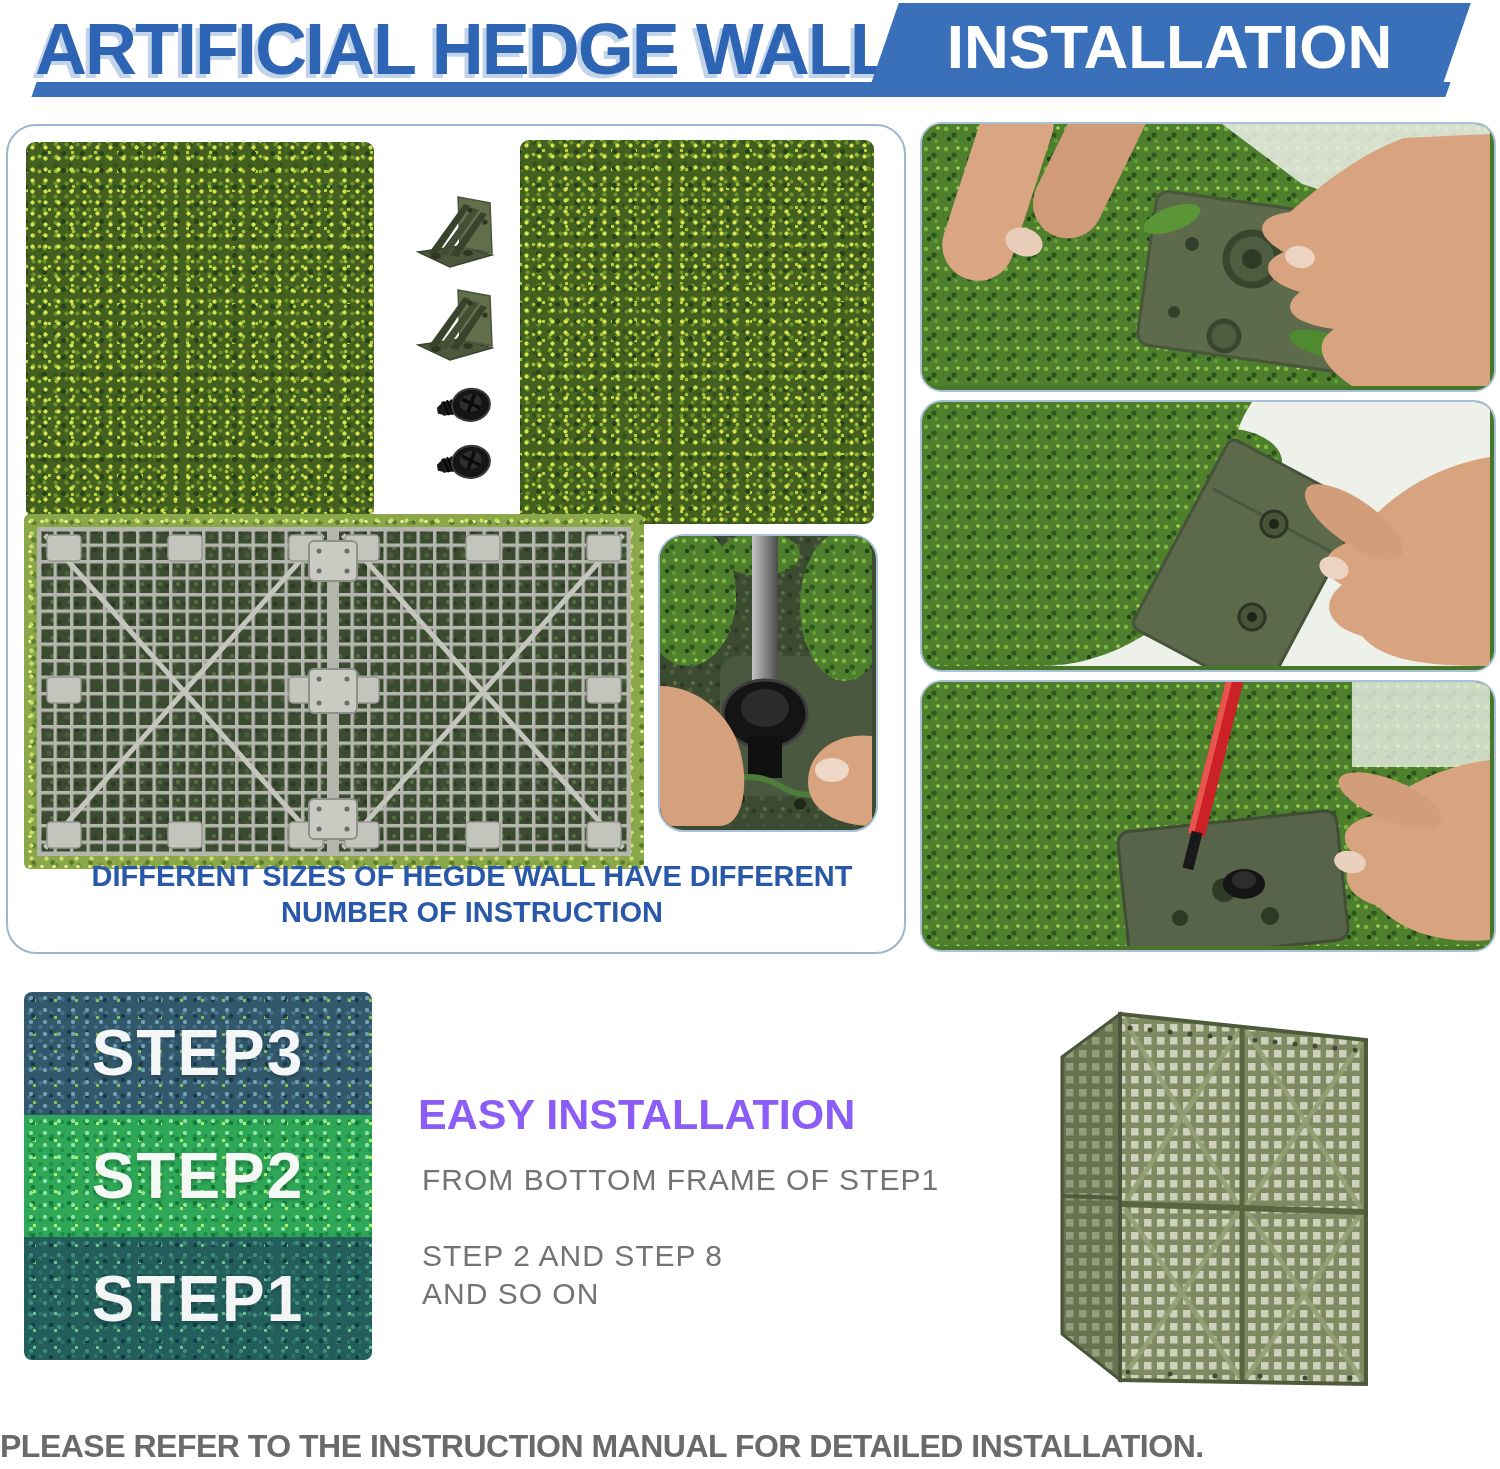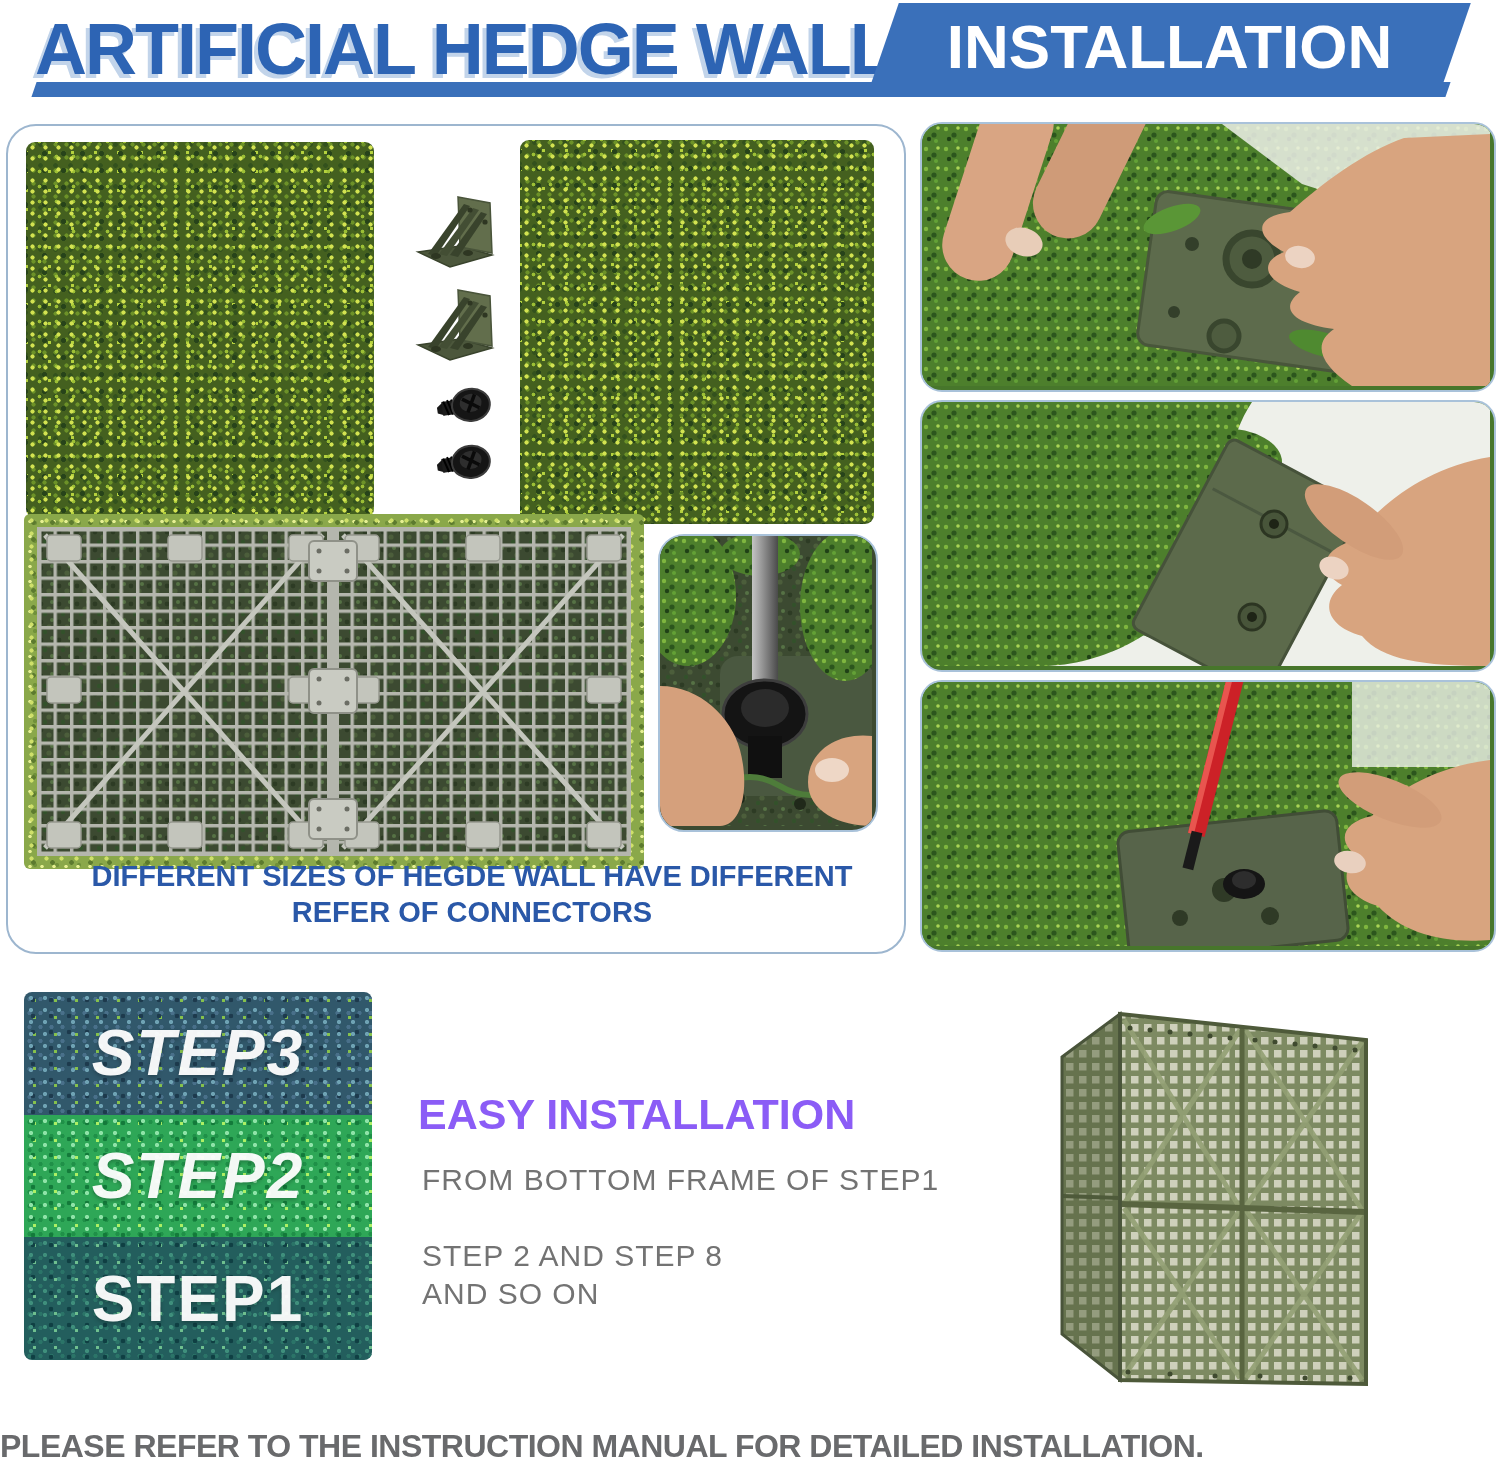--- a/index.html
+++ b/index.html
@@ -92,31 +92,29 @@
     text-shadow:0 2px 4px rgba(0,0,0,.25);
   }
   .band.b3{
     background-color:#31586b;
     background-image:
       radial-gradient(circle,#6fa3b4 0 1.8px,transparent 2.4px),
       radial-gradient(circle,#1d3a4d 0 2px,transparent 2.6px),
       radial-gradient(circle,#86c24c 0 1.4px,transparent 2px),
       radial-gradient(circle,#49708a 0 1.8px,transparent 2.4px);
     background-size:14px 12px,18px 16px,21px 17px,11px 14px;
-    font-style:italic;
   }
   .band.b2{
     background-color:#2ea757;
     background-image:
       radial-gradient(circle,#8fe3a8 0 1.8px,transparent 2.4px),
       radial-gradient(circle,#137a3a 0 2px,transparent 2.6px),
       radial-gradient(circle,#aef064 0 1.4px,transparent 2px),
       radial-gradient(circle,#1f9048 0 1.8px,transparent 2.4px);
     background-size:14px 12px,18px 16px,21px 17px,11px 14px;
-    font-style:italic;
   }
   .band.b1{
     background-color:#235e5d;
     background-image:
       radial-gradient(circle,#3f8f7c 0 1.8px,transparent 2.4px),
       radial-gradient(circle,#0f3f43 0 2px,transparent 2.6px),
       radial-gradient(circle,#6fc08f 0 1.4px,transparent 2px),
       radial-gradient(circle,#2b7468 0 1.8px,transparent 2.4px);
     background-size:14px 12px,18px 16px,21px 17px,11px 14px;
   }
@@ -298,21 +296,21 @@
         <path d="M60,250 q30,-18 60,0 q30,18 60,0" stroke="#4e7c3a" stroke-width="6" fill="none"></path>
         <circle cx="78" cy="262" r="7" fill="#20291a"></circle>
         <circle cx="140" cy="268" r="6" fill="#20291a"></circle>
         <path d="M0,150 C40,150 72,182 80,214 C90,252 82,290 60,290 L0,290 Z" fill="#d5a07c"></path>
         <path d="M212,200 C176,196 148,216 148,246 C148,276 180,290 212,290 Z" fill="#d8a47f"></path>
         <ellipse cx="172" cy="234" rx="17" ry="12" fill="#eed7c6"></ellipse>
       </svg>
     </div>
 
     <div class="kit-caption l1">DIFFERENT SIZES OF HEGDE WALL HAVE DIFFERENT</div>
-    <div class="kit-caption l2">REFER OF CONNECTORS</div>
+    <div class="kit-caption l2">NUMBER OF INSTRUCTION</div>
   </div>
 
   <div class="rphoto rp1">
     <svg width="568" height="262" viewBox="0 0 568 262">
       <rect width="568" height="262" fill="url(#leafB)"></rect>
       <polygon points="300,0 568,0 568,120 380,60" fill="#eef1ea" opacity="0.85"></polygon>
       <g transform="rotate(8 330 150)">
         <rect x="225" y="80" width="220" height="155" rx="12" fill="#5d6b4c" stroke="#49563b" stroke-width="3"></rect>
       </g>
       <circle cx="330" cy="135" r="26" fill="#4e5c3f" stroke="#39462e" stroke-width="7"></circle>

